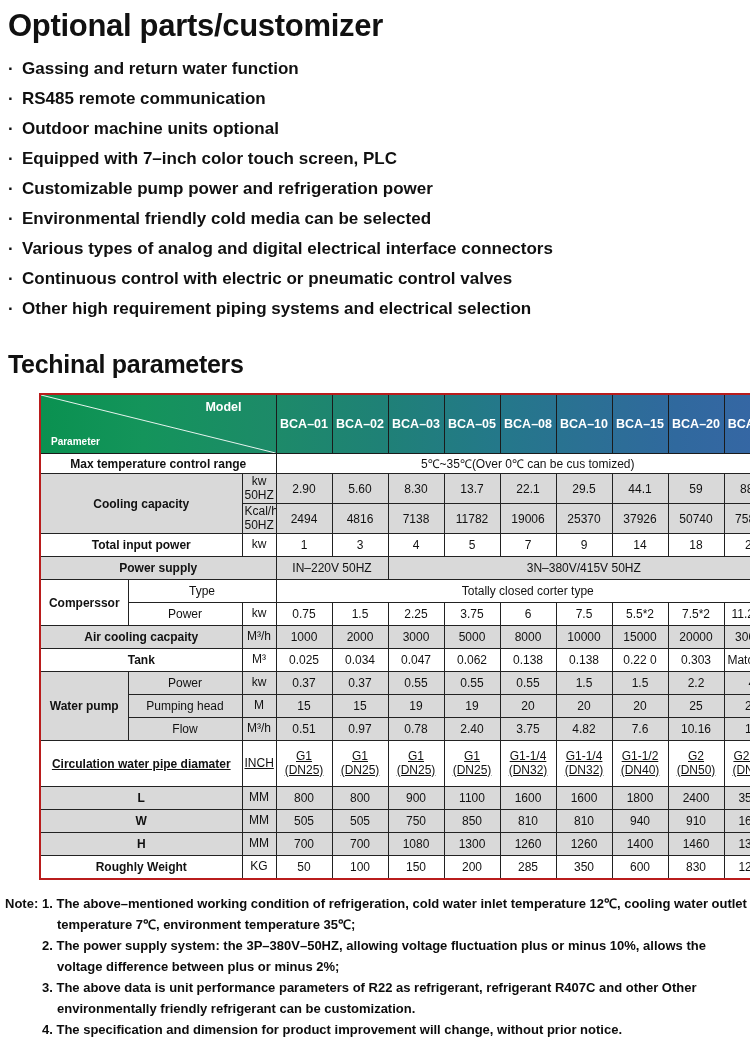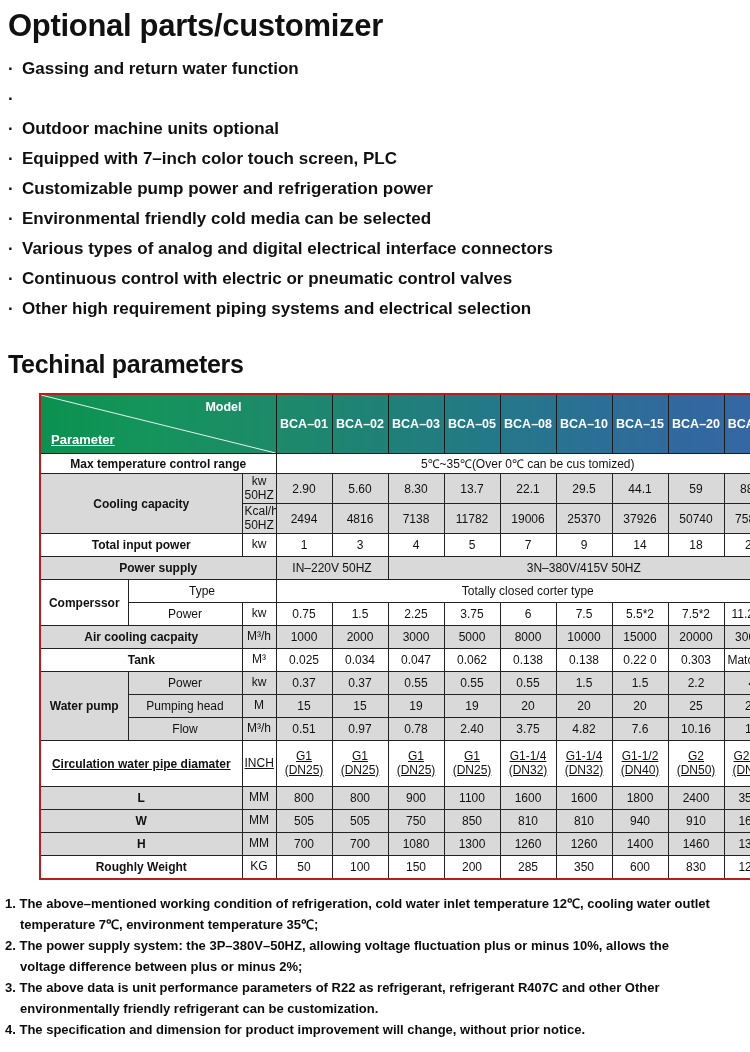--- a/index.html
+++ b/index.html
@@ -52,21 +52,21 @@
   tr.rh-circ { height:46px;text-decoration:underline; }
   tr.bg-gray td { background:#d9d9d9; }
   tr.bg-white td { background:#fff; }
   td.lbl { font-weight:700; }
   td.unit { font-size:10.5px; line-height:1.1; }
   td.v { font-weight:400; }
   td.circ-v { font-size:11.5px; line-height:1.15; }
   th.corner { position:relative; padding:0; }
   th.corner svg { position:absolute; left:0; top:0; width:100%; height:100%; }
   .corner-model { position:absolute; top:5px; right:34px; font-size:12.5px; font-weight:700; color:#fff; }
-  .corner-param { position:absolute; bottom:6px; left:10px; font-size:13px; font-weight:700; color:#fff;text-decoration:underline; }
+  .corner-param { position:absolute; bottom:6px; left:10px; font-size:10px; font-weight:700; color:#fff; }
   td.span-val { font-size:12.5px; }
   .notes { margin-top:13px; display:flex; width:745px; }
   .notes-label { font-size:13px; font-weight:700; flex:0 0 37px; line-height:21px; }
   .notes-items { flex:1; max-width:706px; }
   .note-item {
     font-size:13px; font-weight:700; line-height:21px;
     padding-left:15px; text-indent:-15px; color:#0c0c0c;
   }
 </style>
 </head>
@@ -74,20 +74,21 @@
 
 <h1 class="h1">Optional parts/customizer</h1>
 
 <div class="bullet-list">
   <div class="bullet-item">
       <span class="bullet-dot">·</span>
       <span>Gassing and return water function</span>
     </div>
   <div class="bullet-item">
       <span class="bullet-dot">·</span>
+      <span>RS485 remote communication</span>
     </div>
   <div class="bullet-item">
       <span class="bullet-dot">·</span>
       <span>Outdoor machine units optional</span>
     </div>
   <div class="bullet-item">
       <span class="bullet-dot">·</span>
       <span>Equipped with 7–inch color touch screen, PLC</span>
     </div>
   <div class="bullet-item">
@@ -354,19 +355,20 @@
       <td class="v">285</td>
       <td class="v">350</td>
       <td class="v">600</td>
       <td class="v">830</td>
       <td class="v">1250</td>
     </tr>
   </tbody>
 </table>
 
 <div class="notes">
+  <div class="notes-label">Note:</div>
   <div class="notes-items">
     <div class="note-item">1. The above–mentioned working condition of refrigeration, cold water inlet temperature 12℃, cooling water outlet temperature 7℃, environment temperature 35℃;</div>
     <div class="note-item">2. The power supply system: the 3P–380V–50HZ, allowing voltage fluctuation plus or minus 10%, allows the voltage difference between plus or minus 2%;</div>
     <div class="note-item">3. The above data is unit performance parameters of R22 as refrigerant, refrigerant R407C and other Other environmentally friendly refrigerant can be customization.</div>
     <div class="note-item">4. The specification and dimension for product improvement will change, without prior notice.</div>
   </div>
 </div>
 
 </body></html>

